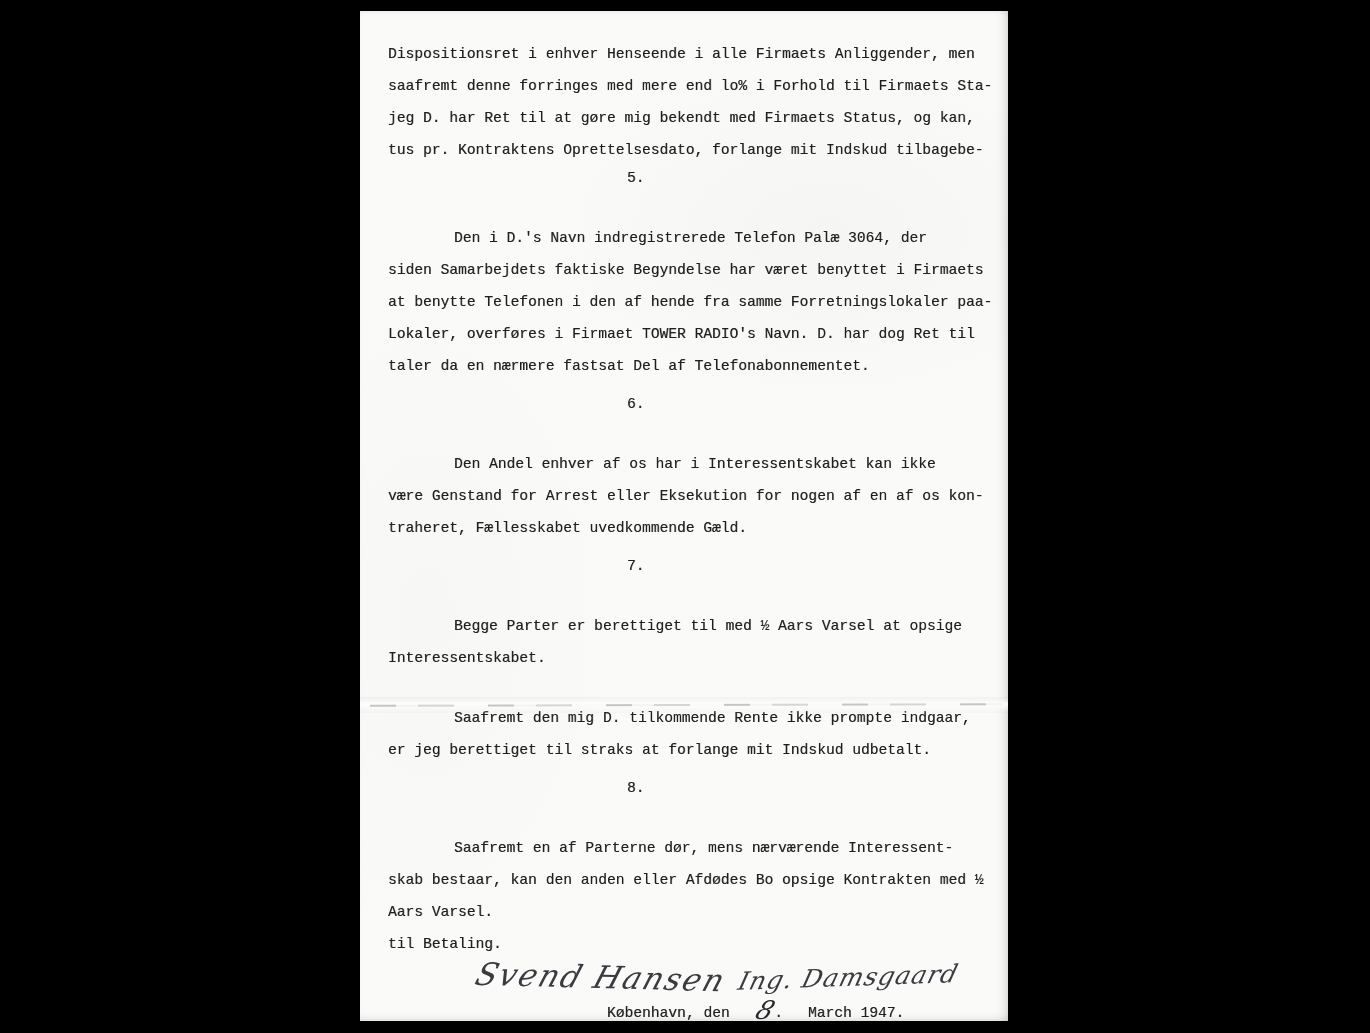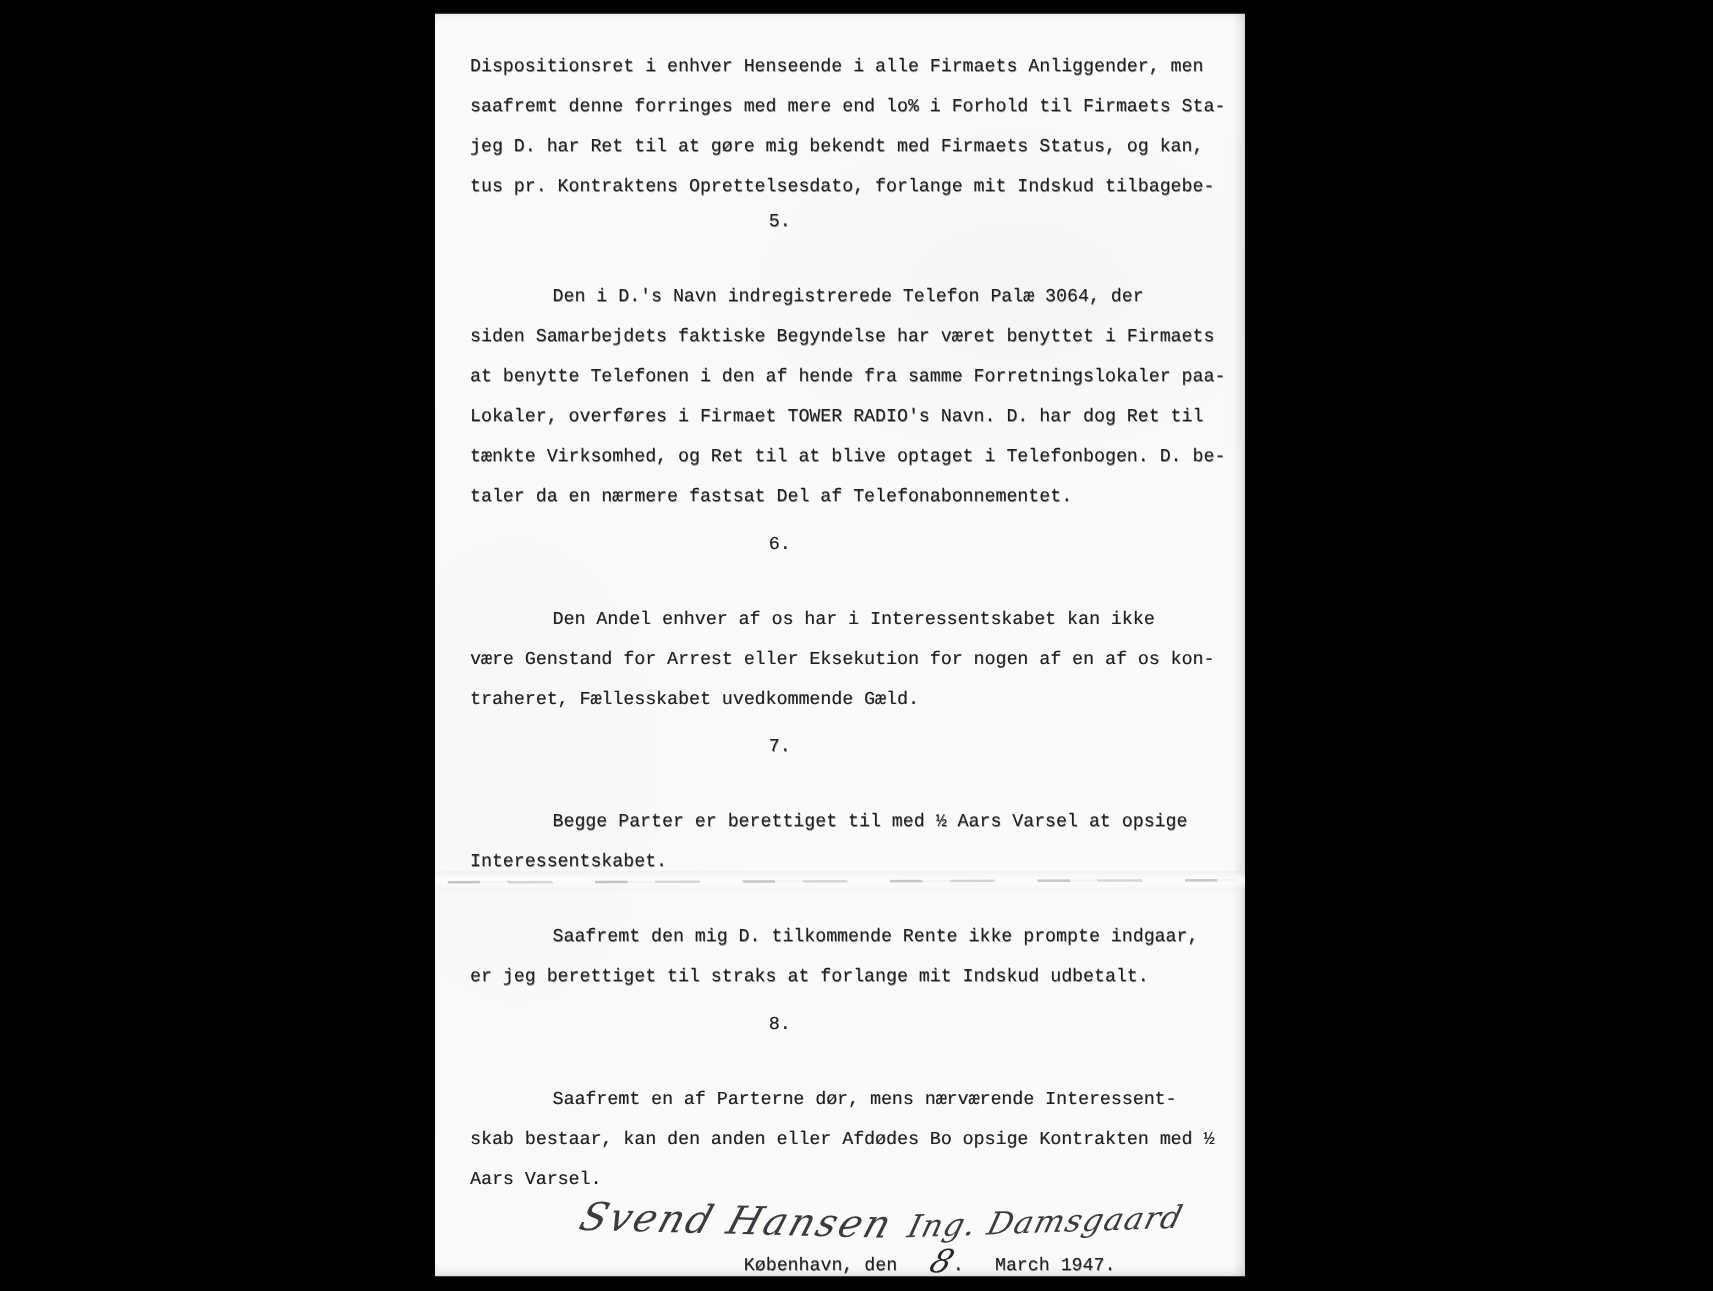--- a/index.html
+++ b/index.html
@@ -12,21 +12,21 @@
     font-family: "Liberation Mono", "DejaVu Sans Mono", monospace;
   }
   .stage {
     position: relative;
     width: 1370px;
     height: 1033px;
     background: #000000;
   }
   .paper {
     position: absolute;
-    left: 348px;
+    left: 360px;
     top: 11px;
     width: 648px;
     height: 1010px;
     background:
       radial-gradient(ellipse 420px 260px at 72% 22%, rgba(0,0,0,0.018), transparent 70%),
       radial-gradient(ellipse 300px 500px at 10% 60%, rgba(0,0,0,0.012), transparent 75%),
       #fafaf8;
     box-shadow:
       inset -9px 0 14px -11px rgba(0,0,0,0.30),
       inset 0 -7px 12px -9px rgba(0,0,0,0.22),
@@ -130,35 +130,35 @@
     <div class="textblock" style="color: rgb(31, 31, 31);">
       <div class="line body">Dispositionsret i enhver Henseende i alle Firmaets Anliggender, men</div>
       <div class="line body">saafremt denne forringes med mere end lo% i Forhold til Firmaets Sta-</div>
       <div class="line body">jeg D. har Ret til at gøre mig bekendt med Firmaets Status, og kan,</div>
       <div class="line body">tus pr. Kontraktens Oprettelsesdato, forlange mit Indskud tilbagebe-</div>
       <div class="line section first">5.</div>
       <div class="line indent">Den i D.'s Navn indregistrerede Telefon Palæ 3064, der</div>
       <div class="line body">siden Samarbejdets faktiske Begyndelse har været benyttet i Firmaets</div>
       <div class="line body">at benytte Telefonen i den af hende fra samme Forretningslokaler paa-</div>
       <div class="line body">Lokaler, overføres i Firmaet TOWER RADIO's Navn. D. har dog Ret til</div>
-      <div class="line body">tænkte Virksomhed, og Ret til at blive optaget i Telefonbogen. D. be-</div>
       <div class="line body">taler da en nærmere fastsat Del af Telefonabonnementet.</div>
       <div class="line section">6.</div>
       <div class="line indent">Den Andel enhver af os har i Interessentskabet kan ikke</div>
       <div class="line body">være Genstand for Arrest eller Eksekution for nogen af en af os kon-</div>
       <div class="line body">traheret, Fællesskabet uvedkommende Gæld.</div>
       <div class="line section">7.</div>
       <div class="line indent">Begge Parter er berettiget til med ½ Aars Varsel at opsige</div>
       <div class="line body">Interessentskabet.</div>
       <div class="line indent">Saafremt den mig D. tilkommende Rente ikke prompte indgaar,</div>
       <div class="line body">er jeg berettiget til straks at forlange mit Indskud udbetalt.</div>
       <div class="line section">8.</div>
       <div class="line indent">Saafremt en af Parterne dør, mens nærværende Interessent-</div>
       <div class="line body">skab bestaar, kan den anden eller Afdødes Bo opsige Kontrakten med ½</div>
       <div class="line body">Aars Varsel.</div>
+      <div class="line body">til Betaling.</div>
 
       <div class="line dateline">
         <span>København, den</span><span class="hand-day">8</span><span>.</span><span class="date-rest">March 1947.</span>
       </div>
     </div>
 
     <div class="crease"></div>
 
     <div class="signatures">
       <span class="sig sig-left">Svend Hansen</span>

